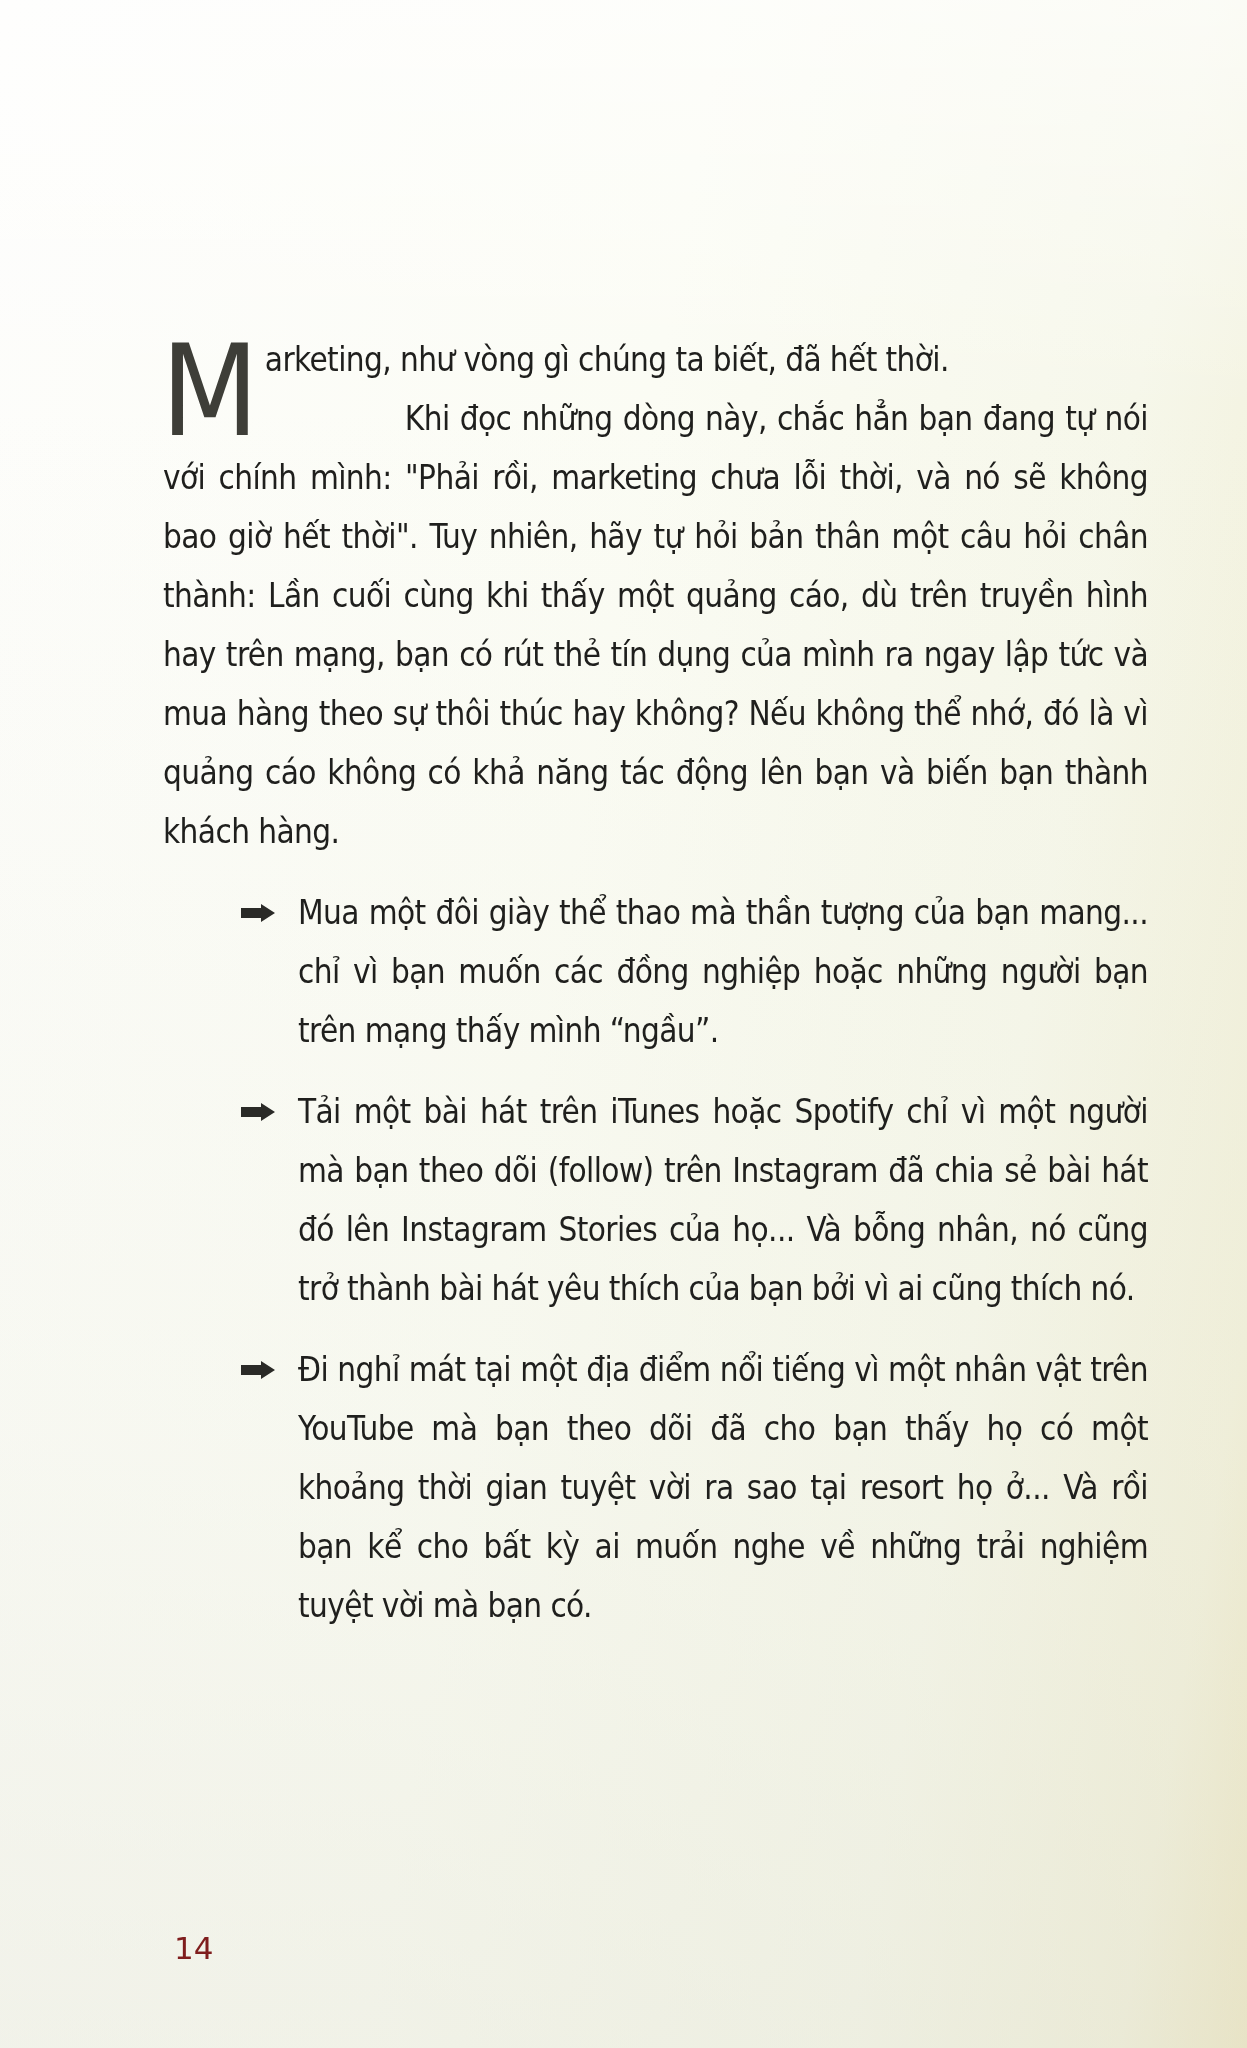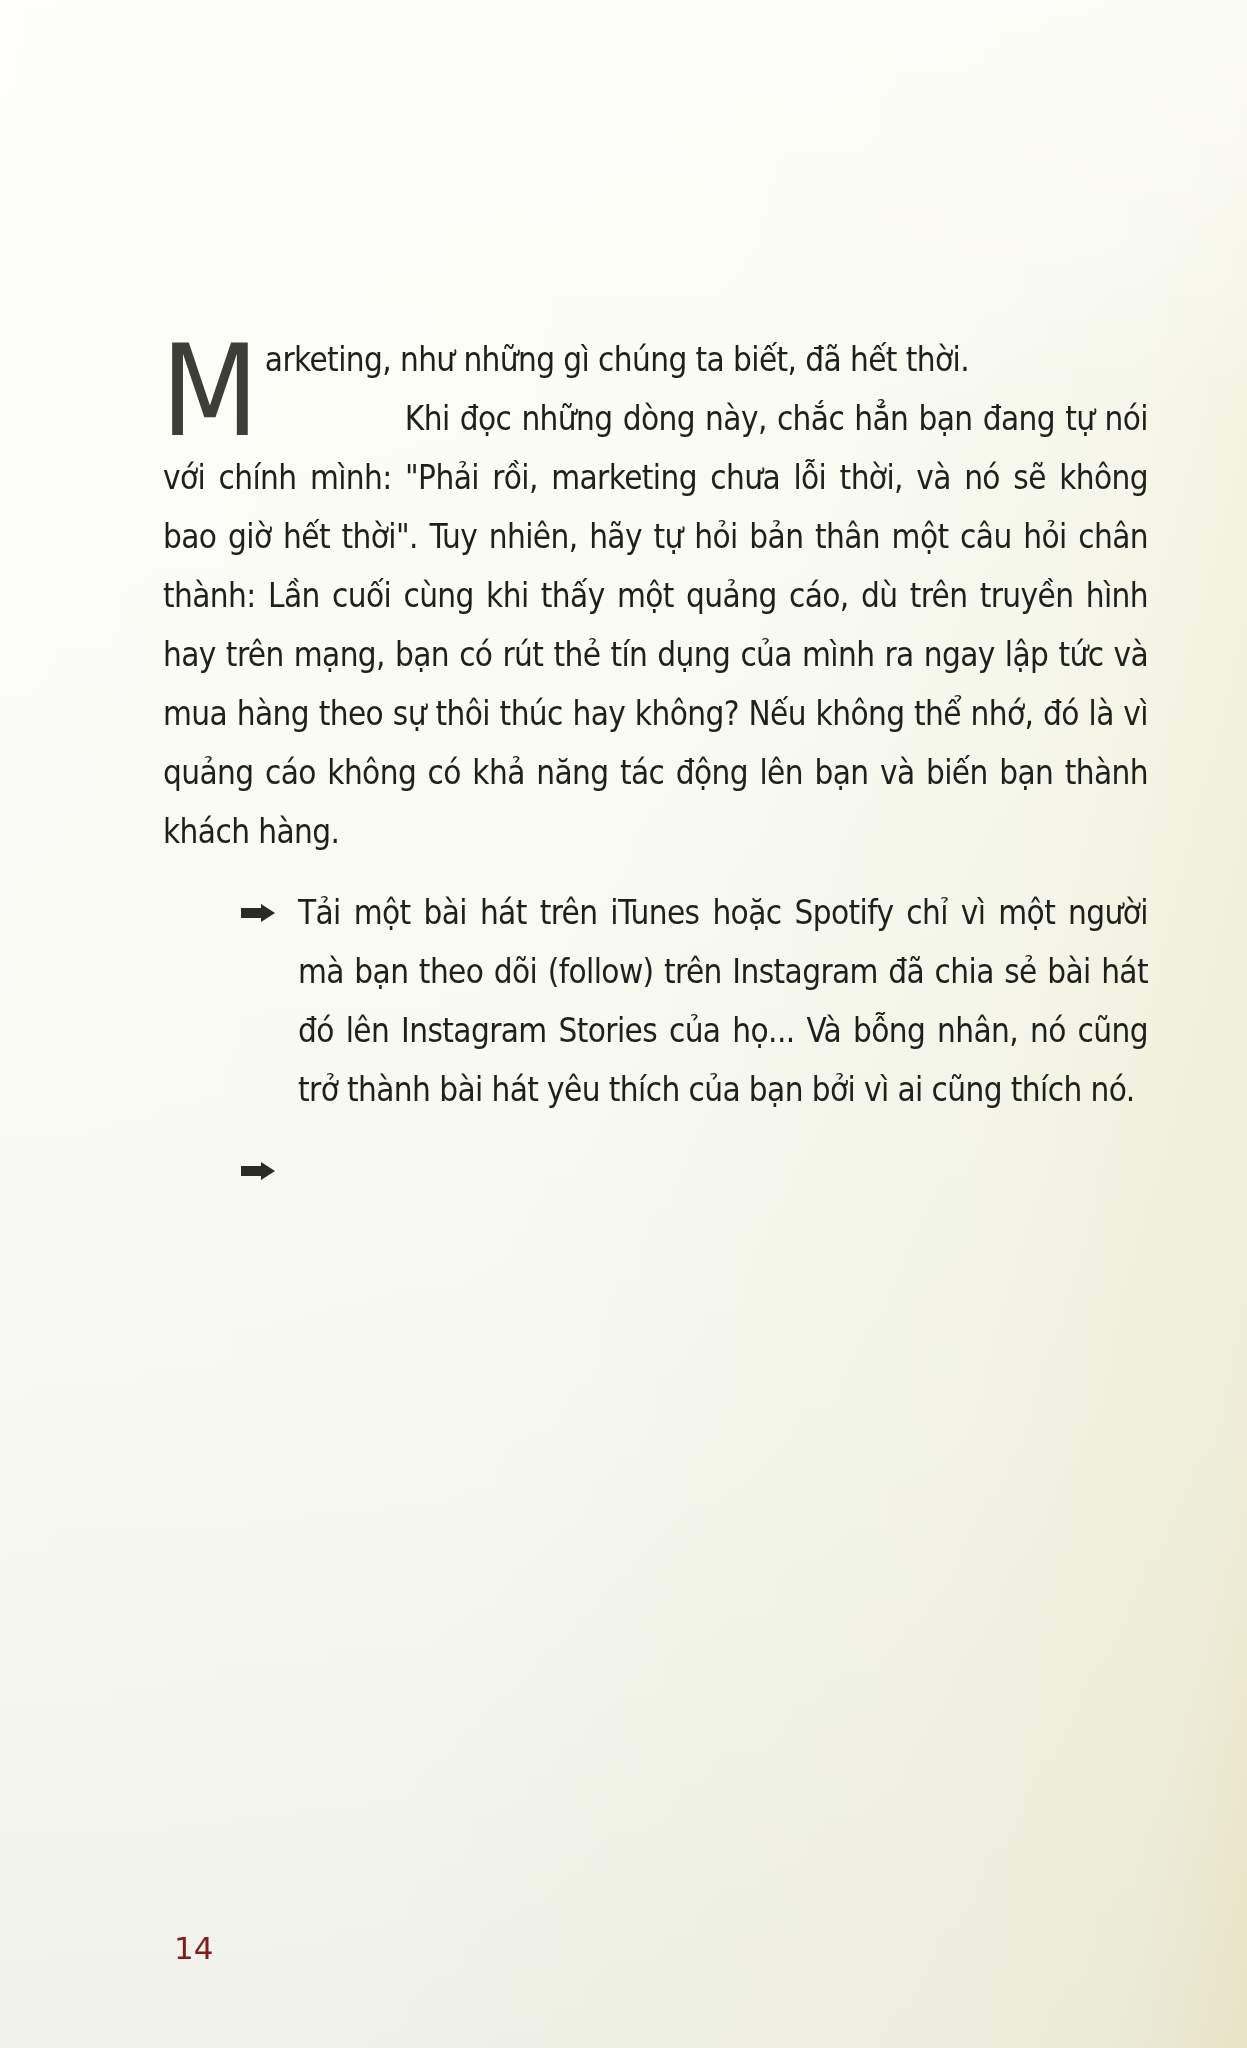--- a/index.html
+++ b/index.html
@@ -40,33 +40,40 @@
   }
 </style>
 </head>
 <body>
 
 <div class="page-shade"></div>
 
 <main class="text-block">
   <p class="para para-1">
     <span class="drop-cap">M</span>
-    <span class="first-line">arketing, như những gì chúng ta biết, đã hết thời.</span>
+    <span class="first-line">arketing, như vòng gì chúng ta biết, đã hết thời.</span>
     <span class="indent"></span><span>Khi đọc những dòng này, chắc hẳn bạn đang tự nói với chính mình: "Phải rồi, marketing chưa lỗi thời, và nó sẽ không bao giờ hết thời". Tuy nhiên, hãy tự hỏi bản thân một câu hỏi chân thành: Lần cuối cùng khi thấy một quảng cáo, dù trên truyền hình hay trên mạng, bạn có rút thẻ tín dụng của mình ra ngay lập tức và mua hàng theo sự thôi thúc hay không? Nếu không thể nhớ, đó là vì quảng cáo không có khả năng tác động lên bạn và biến bạn thành khách hàng.</span>
   </p>
 
 
   <ul class="bullet-list">
+    <li class="bullet-item">
+      <svg class="bullet-arrow" viewBox="0 0 38 20">
+          <path d="M2 5 H22 V1 L36 10 L22 19 V15 H2 Z" fill="#2a2a27"></path>
+        </svg>
+      <span>Mua một đôi giày thể thao mà thần tượng của bạn mang... chỉ vì bạn muốn các đồng nghiệp hoặc những người bạn trên mạng thấy mình “ngầu”.</span>
+    </li>
     <li class="bullet-item">
       <svg class="bullet-arrow" viewBox="0 0 38 20">
           <path d="M2 5 H22 V1 L36 10 L22 19 V15 H2 Z" fill="#2a2a27"></path>
         </svg>
       <span>Tải một bài hát trên iTunes hoặc Spotify chỉ vì một người mà bạn theo dõi (follow) trên Instagram đã chia sẻ bài hát đó lên Instagram Stories của họ... Và bỗng nhân, nó cũng trở thành bài hát yêu thích của bạn bởi vì ai cũng thích nó.</span>
     </li>
     <li class="bullet-item">
       <svg class="bullet-arrow" viewBox="0 0 38 20">
           <path d="M2 5 H22 V1 L36 10 L22 19 V15 H2 Z" fill="#2a2a27"></path>
         </svg>
+      <span>Đi nghỉ mát tại một địa điểm nổi tiếng vì một nhân vật trên YouTube mà bạn theo dõi đã cho bạn thấy họ có một khoảng thời gian tuyệt vời ra sao tại resort họ ở... Và rồi bạn kể cho bất kỳ ai muốn nghe về những trải nghiệm tuyệt vời mà bạn có.</span>
     </li>
   </ul>
 </main>
 
 <div class="page-number">14</div>
 
 </body></html>

